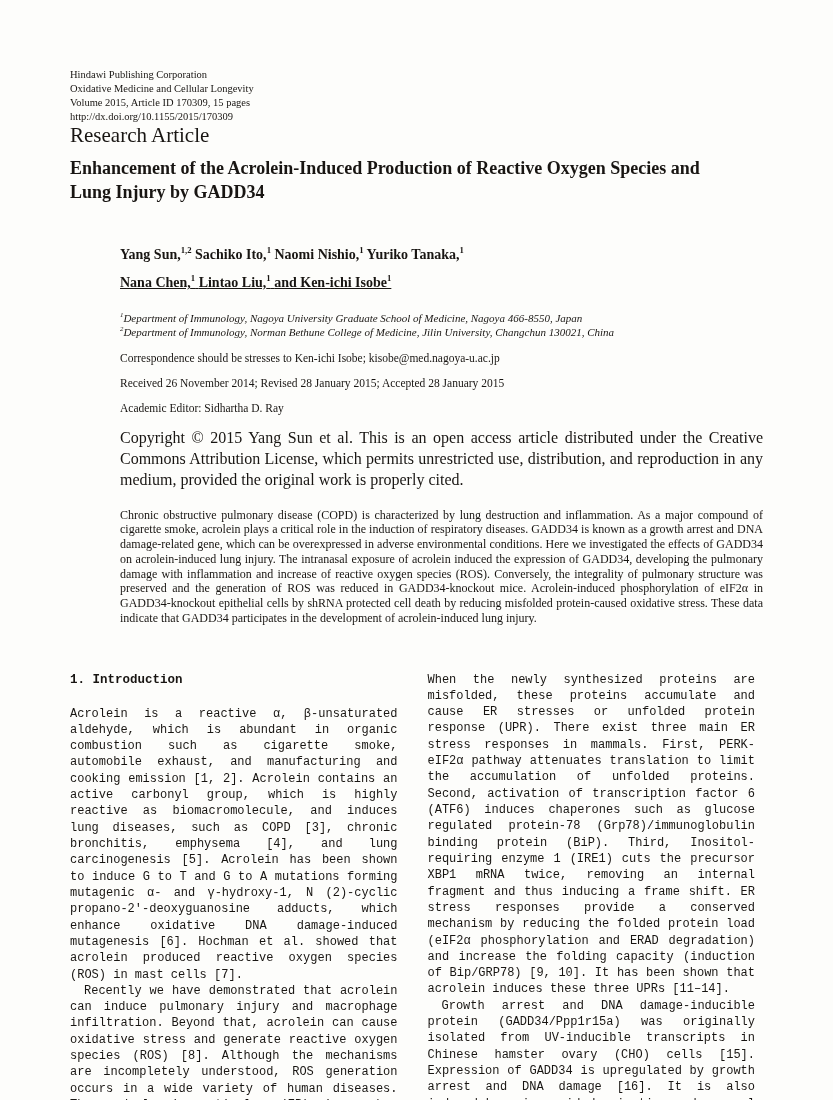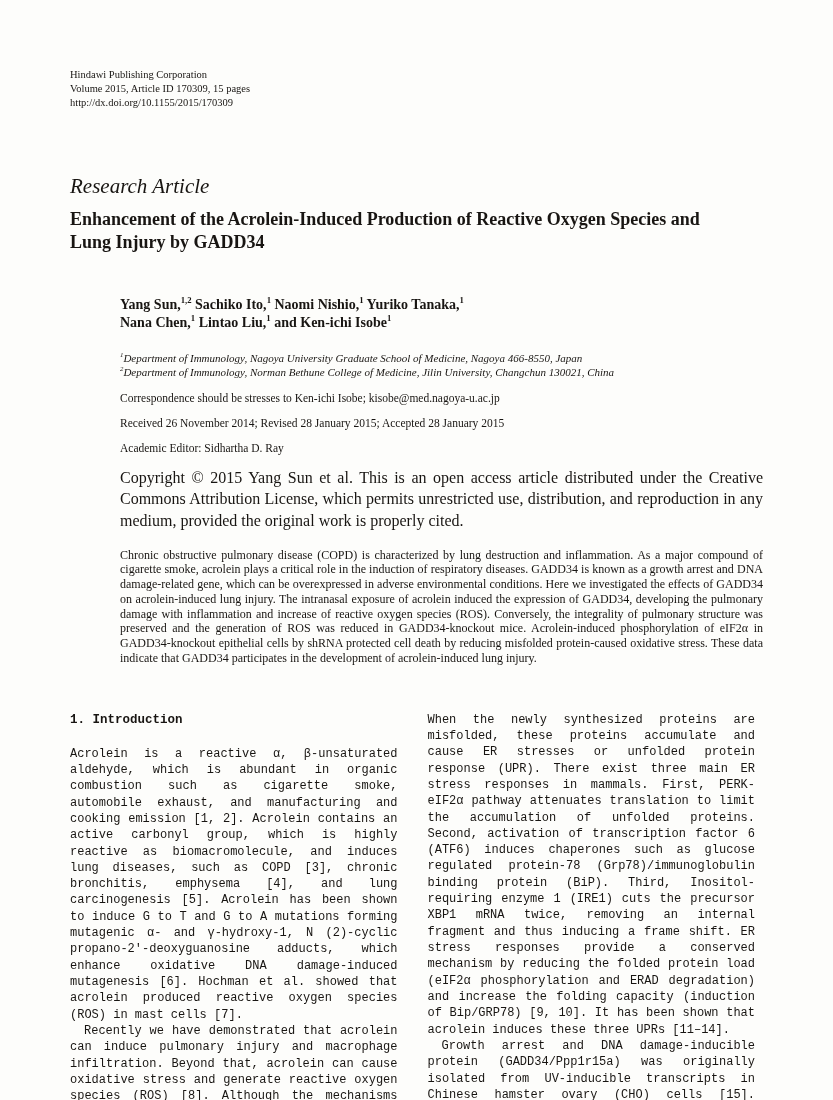--- a/index.html
+++ b/index.html
@@ -9,34 +9,34 @@
     height: 1100px;
     overflow: hidden;
     font-family: "Liberation Serif", "DejaVu Serif", serif;
     color: #181512;
   }
   .page { padding: 68px 70px 16px 70px; width: 825px; height: 1100px; }
 
   .pub-header { font-size: 10.5px; line-height: 1.32; }
   .pub-header div { white-space: nowrap; }
 
-  .article-kind { margin-top: 64px; font-size: 21px; font-style: italic; }
+  .article-kind { font-size: 21px; }
 
   .title {
     margin-top: 9px;
     font-size: 18px;
     font-weight: bold;
     line-height: 1.3;
     max-width: 672px;
   }
 
   .byline { margin-left: 50px; width: 643px; }
 
   .authors { margin-top: 42px; font-size: 14px; font-weight: bold; line-height: 1.28; }
-  .authors-line2 { margin-top: 0; }
+  .authors-line2 { margin-top: 10px; text-decoration: underline; }
   sup.sup { font-size: 0.62em; vertical-align: super; line-height: 0; }
 
   .affils { margin-top: 19px; font-size: 11px; font-style: italic; line-height: 1.28; }
 
   .meta-line { margin-top: 13px; font-size: 11.5px; }
   .email-link { color: inherit; text-decoration: none; cursor: pointer; }
   .copyright { margin-top: 13px; font-size: 16px; line-height: 1.32; text-align: justify; }
 
   .abstract { margin-top: 17px; font-size: 12px; line-height: 1.23; text-align: justify; }
 
@@ -45,20 +45,21 @@
   .section-heading { font-size: 12.5px; font-weight: bold; margin-bottom: 17px; text-align: left; }
   .col p.indent { text-indent: 14px; }
 </style>
 </head>
 <body>
 
 <div class="page">
 
   <header class="pub-header">
     <div>Hindawi Publishing Corporation</div>
+    <div>Oxidative Medicine and Cellular Longevity</div>
     <div>Volume 2015, Article ID 170309, 15 pages</div>
     <div>http://dx.doi.org/10.1155/2015/170309</div>
   </header>
 
   <div class="article-kind">Research Article</div>
 
   <h1 class="title">Enhancement of the Acrolein-Induced Production of Reactive Oxygen Species and Lung Injury by GADD34</h1>
 
   <div class="byline">
 

